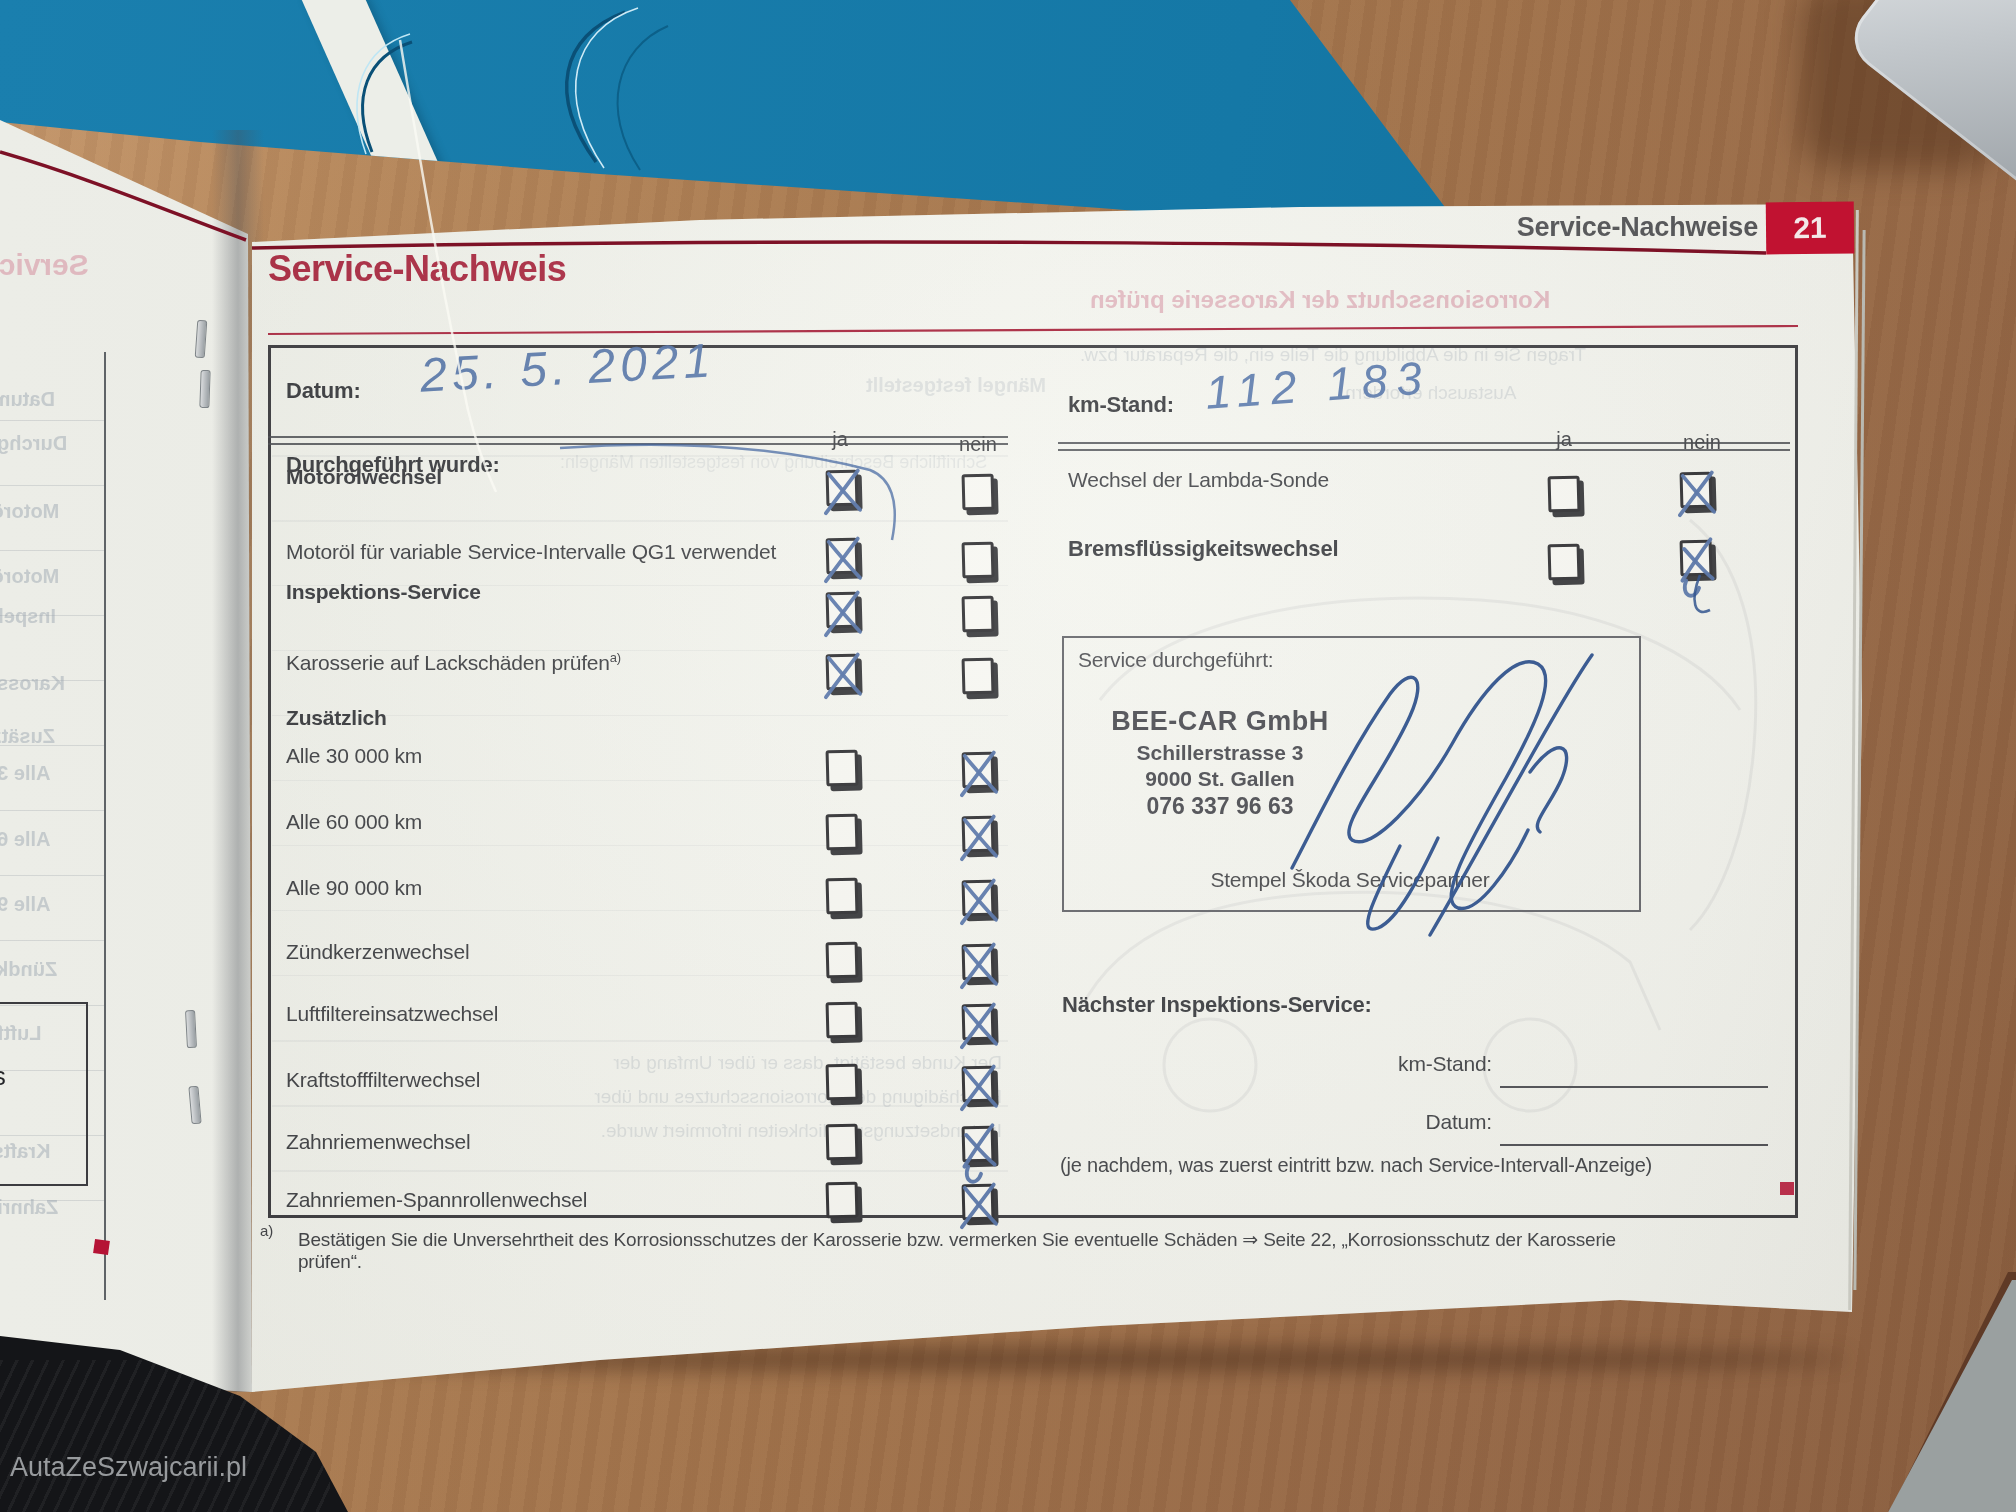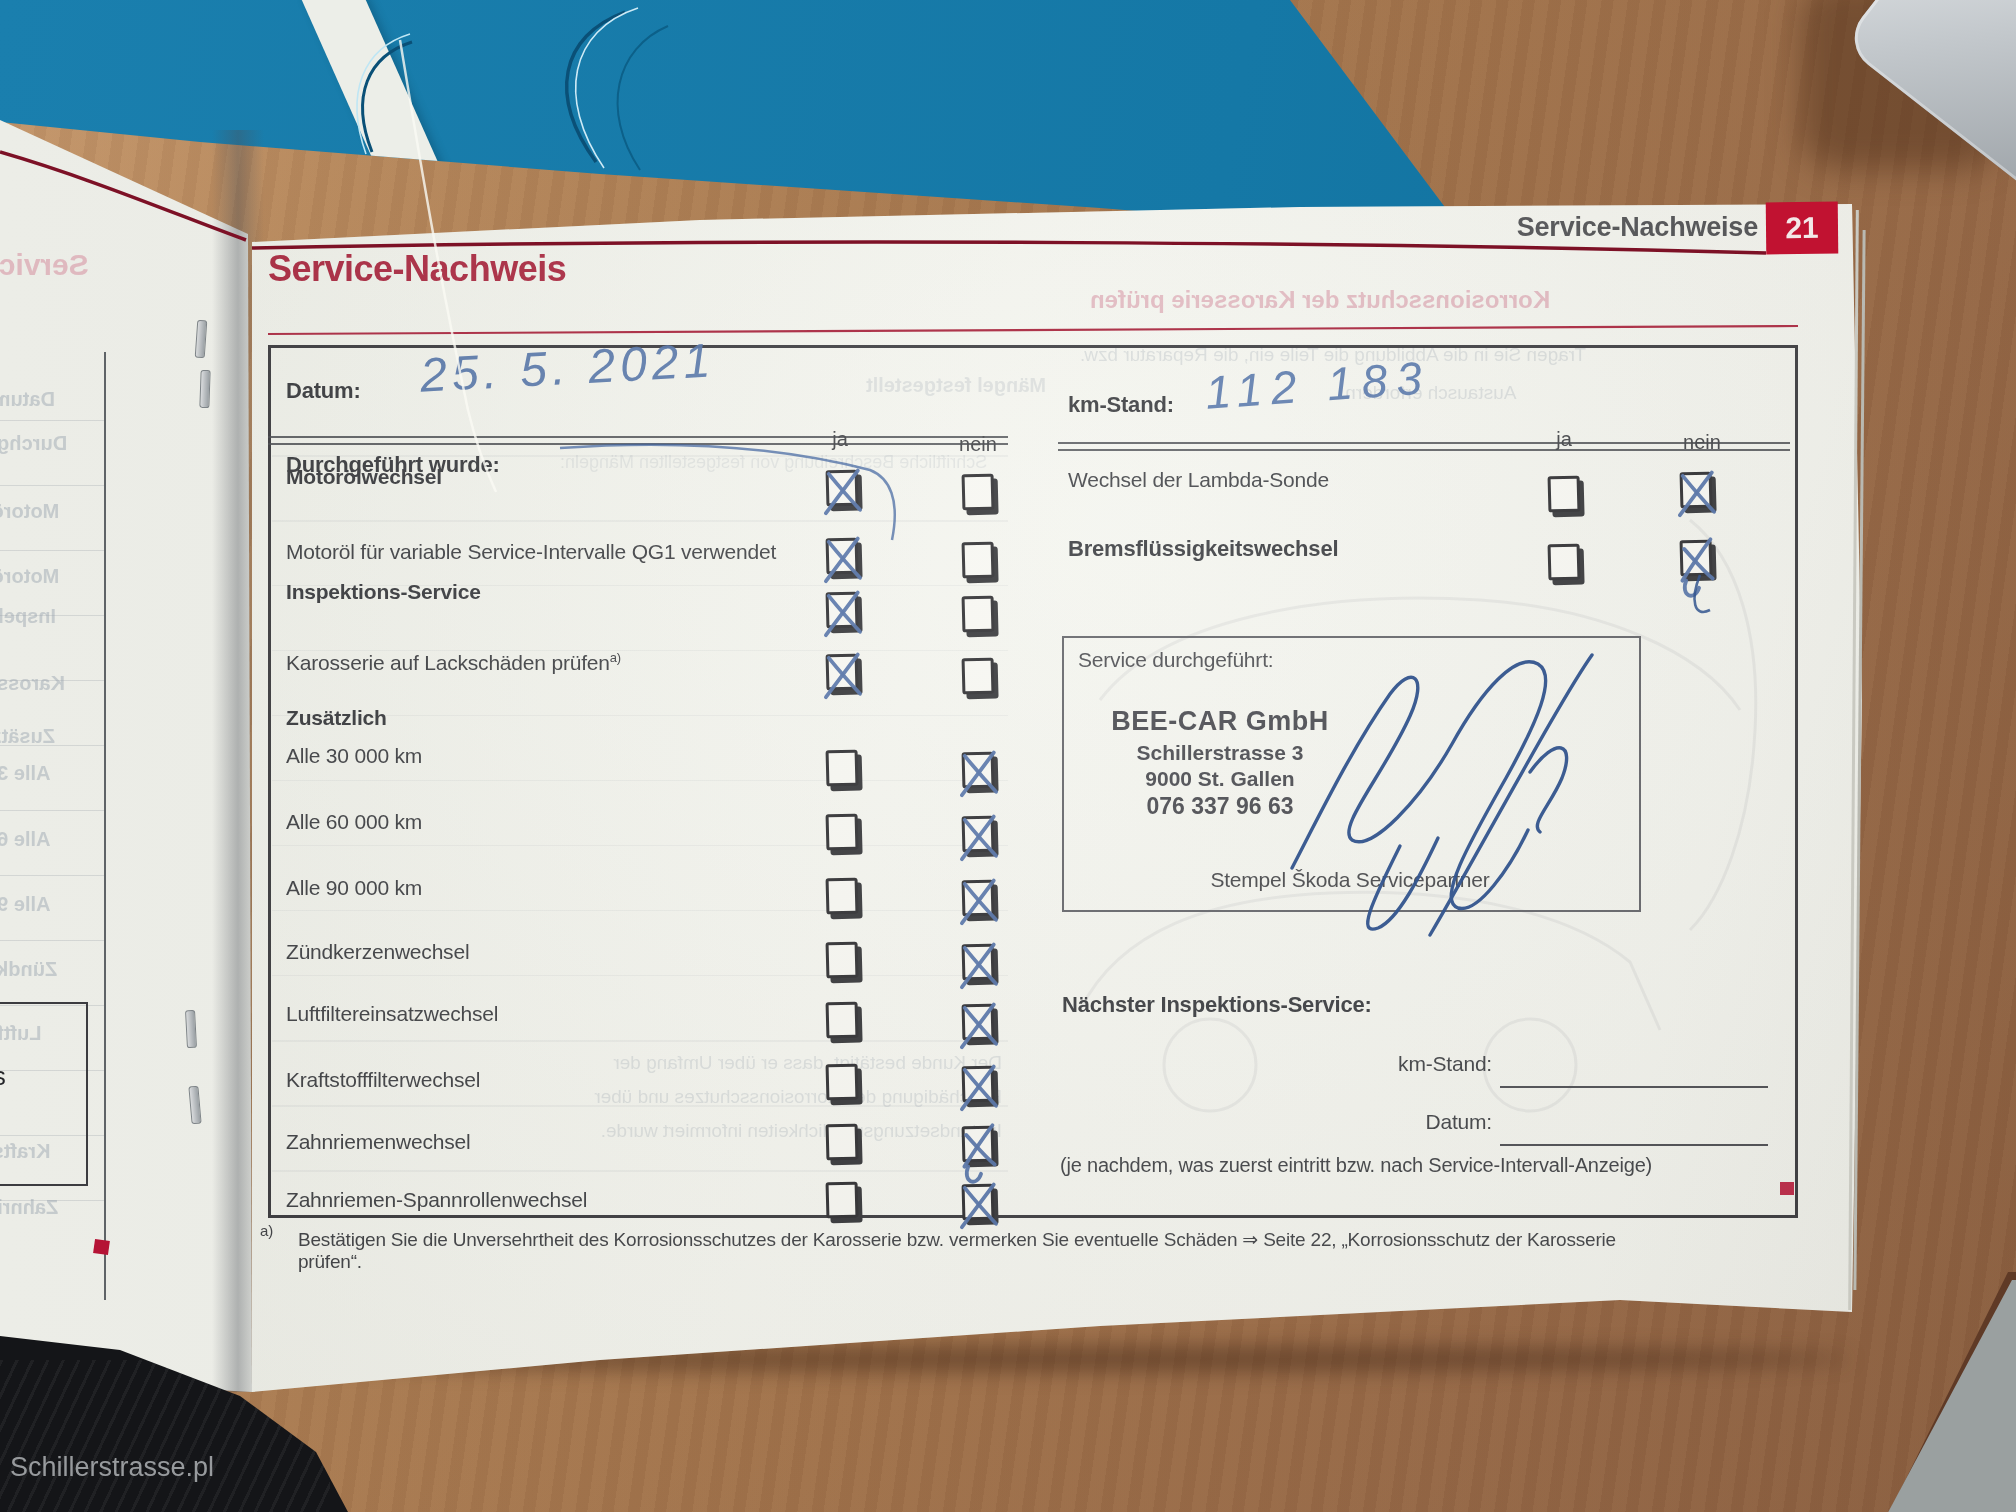--- a/index.html
+++ b/index.html
@@ -49,21 +49,21 @@
   .dsep{position:absolute;height:5px;border-top:2px solid #34373d;border-bottom:2px solid #34373d;opacity:.85;}
   .hw{position:absolute;font-style:italic;color:#4064a0;white-space:nowrap;opacity:.92;}
   .cb{position:absolute;width:26px;height:30px;background:#f7f7f2;border:3px solid #18181c;
       border-radius:3px;box-shadow:4px 5px 0 0 #202125;transform:rotate(-1.5deg);}
   .mk{position:absolute;left:-5px;top:-5px;width:38px;height:44px;overflow:visible;}
   .mk path{fill:none;stroke:#41639f;stroke-width:3;stroke-linecap:round;opacity:.95;}
   .faint-rows{position:absolute;opacity:.5;
     background:repeating-linear-gradient(to bottom,rgba(125,133,145,.28) 0 1.5px,transparent 1.5px 65px);}
   .gtext{position:absolute;transform:scaleX(-1);white-space:nowrap;color:#98a2ad;}
   .title{position:absolute;font-weight:bold;color:#a2142f;letter-spacing:-.5px;}
-  .tab{position:absolute;left:1766px;top:202px;width:72px;height:52px;background:#c11231;
+  .tab{position:absolute;left:1766px;top:202px;width:88px;height:52px;background:#c11231;
        transform:rotate(-.6deg);display:flex;align-items:center;justify-content:center;
        font-weight:bold;font-size:30px;color:#f3e8e8;}
   .stamp-box{position:absolute;left:1062px;top:636px;width:575px;height:272px;border:2px solid #53545a;}
   .stamp-block{position:absolute;left:1092px;top:706px;width:256px;text-align:center;color:#35363d;}
   .redsq{position:absolute;background:#b51335;}
   .fabric{position:absolute;inset:0;background:#141518;
     clip-path:polygon(0 1336px,120px 1350px,240px 1396px,316px 1452px,348px 1512px,0 1512px);}
   .fabric:after{content:"";position:absolute;left:0;top:1360px;width:330px;height:152px;
     background:repeating-linear-gradient(115deg,rgba(255,255,255,.05) 0 3px,transparent 3px 14px);}
   .watermark{position:absolute;left:10px;top:1452px;font-size:27px;color:#a6a9ac;opacity:.9;}
@@ -325,14 +325,14 @@
     <g fill="none" stroke="#33558e" stroke-width="3.4" stroke-linecap="round" opacity=".95">
       <path d="M 1292,868 C 1318,818 1352,748 1390,694 C 1412,664 1428,676 1410,716 C 1384,774 1336,828 1352,840 C 1372,852 1420,800 1452,744 C 1482,690 1516,652 1538,664 C 1558,676 1536,724 1506,778 C 1472,838 1436,900 1458,908 C 1478,914 1510,868 1528,830"></path>
       <path d="M 1400,846 C 1372,902 1356,936 1378,928 C 1398,920 1420,876 1438,838"></path>
       <path d="M 1430,935 C 1480,850 1560,700 1592,655"></path>
       <path d="M 1530,772 C 1556,736 1576,742 1562,778 C 1550,806 1530,824 1540,832"></path>
     </g>
     <path d="M 1700,575 C 1690,600 1694,618 1710,610" fill="none" stroke="#33558e" stroke-width="2.6" opacity=".85"></path>
   </svg>
 
   <div class="fabric"></div>
-  <div class="watermark">Schillerstrasse.pl</div>
+  <div class="watermark">AutaZeSzwajcarii.pl</div>
 </div>
 
 </body></html>

